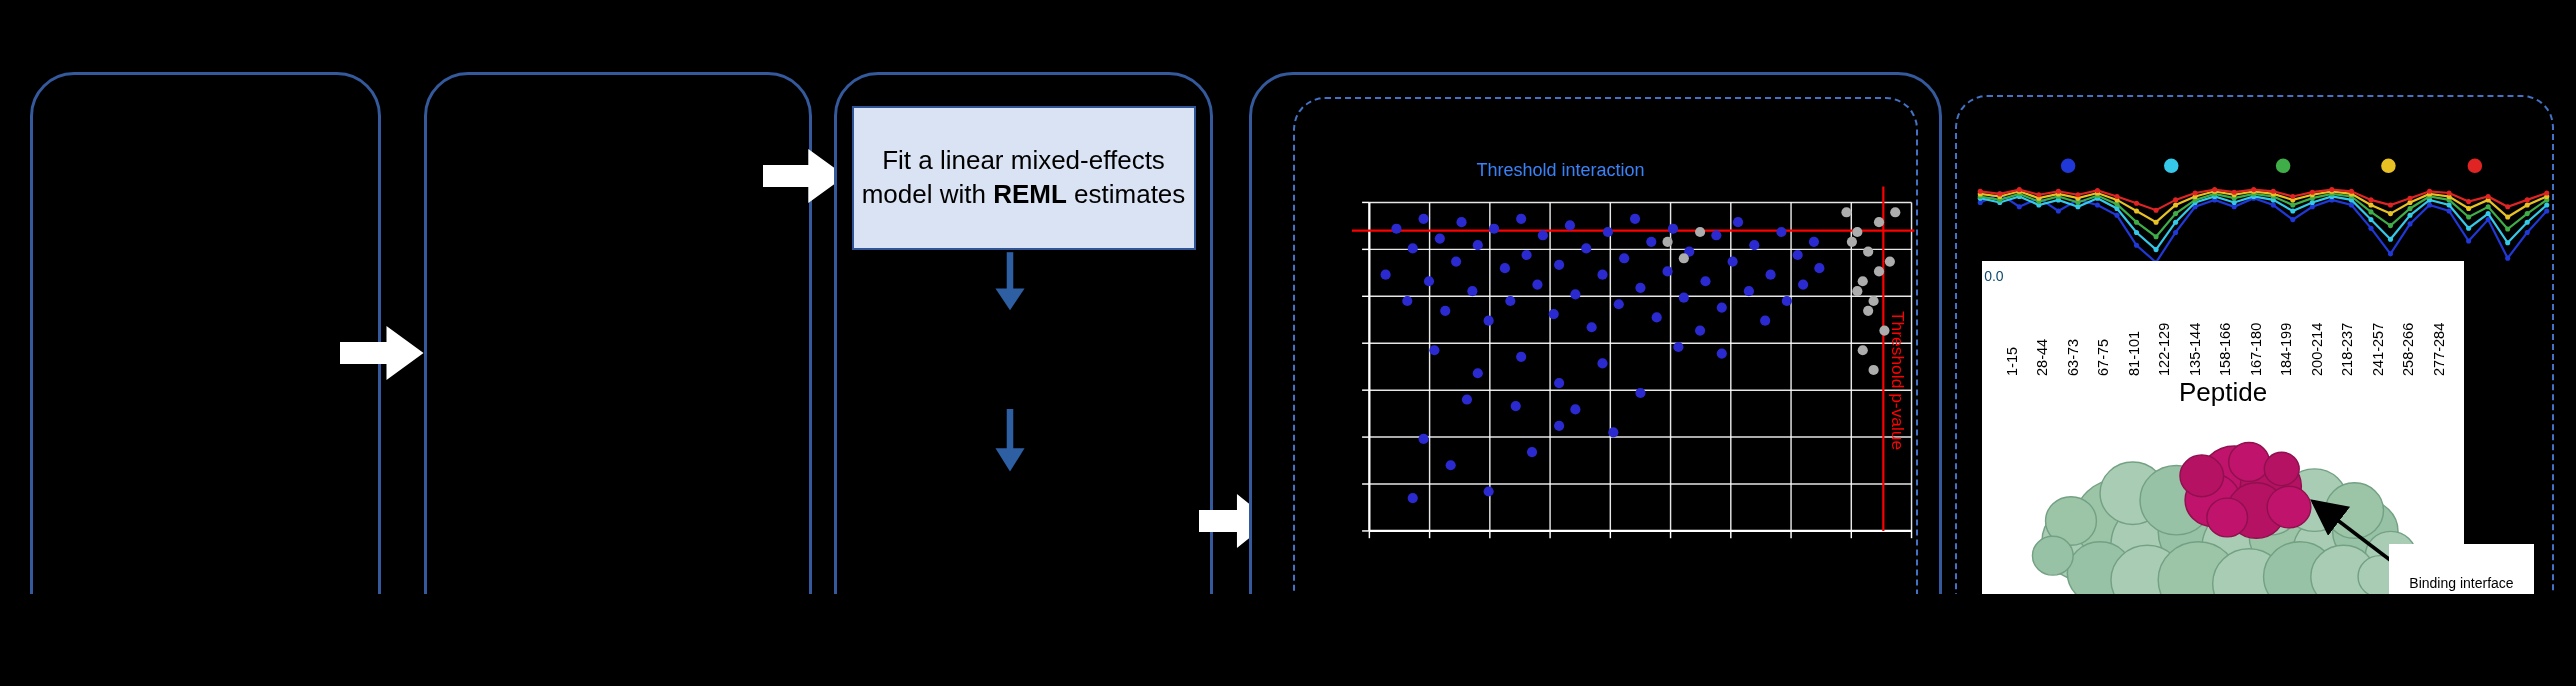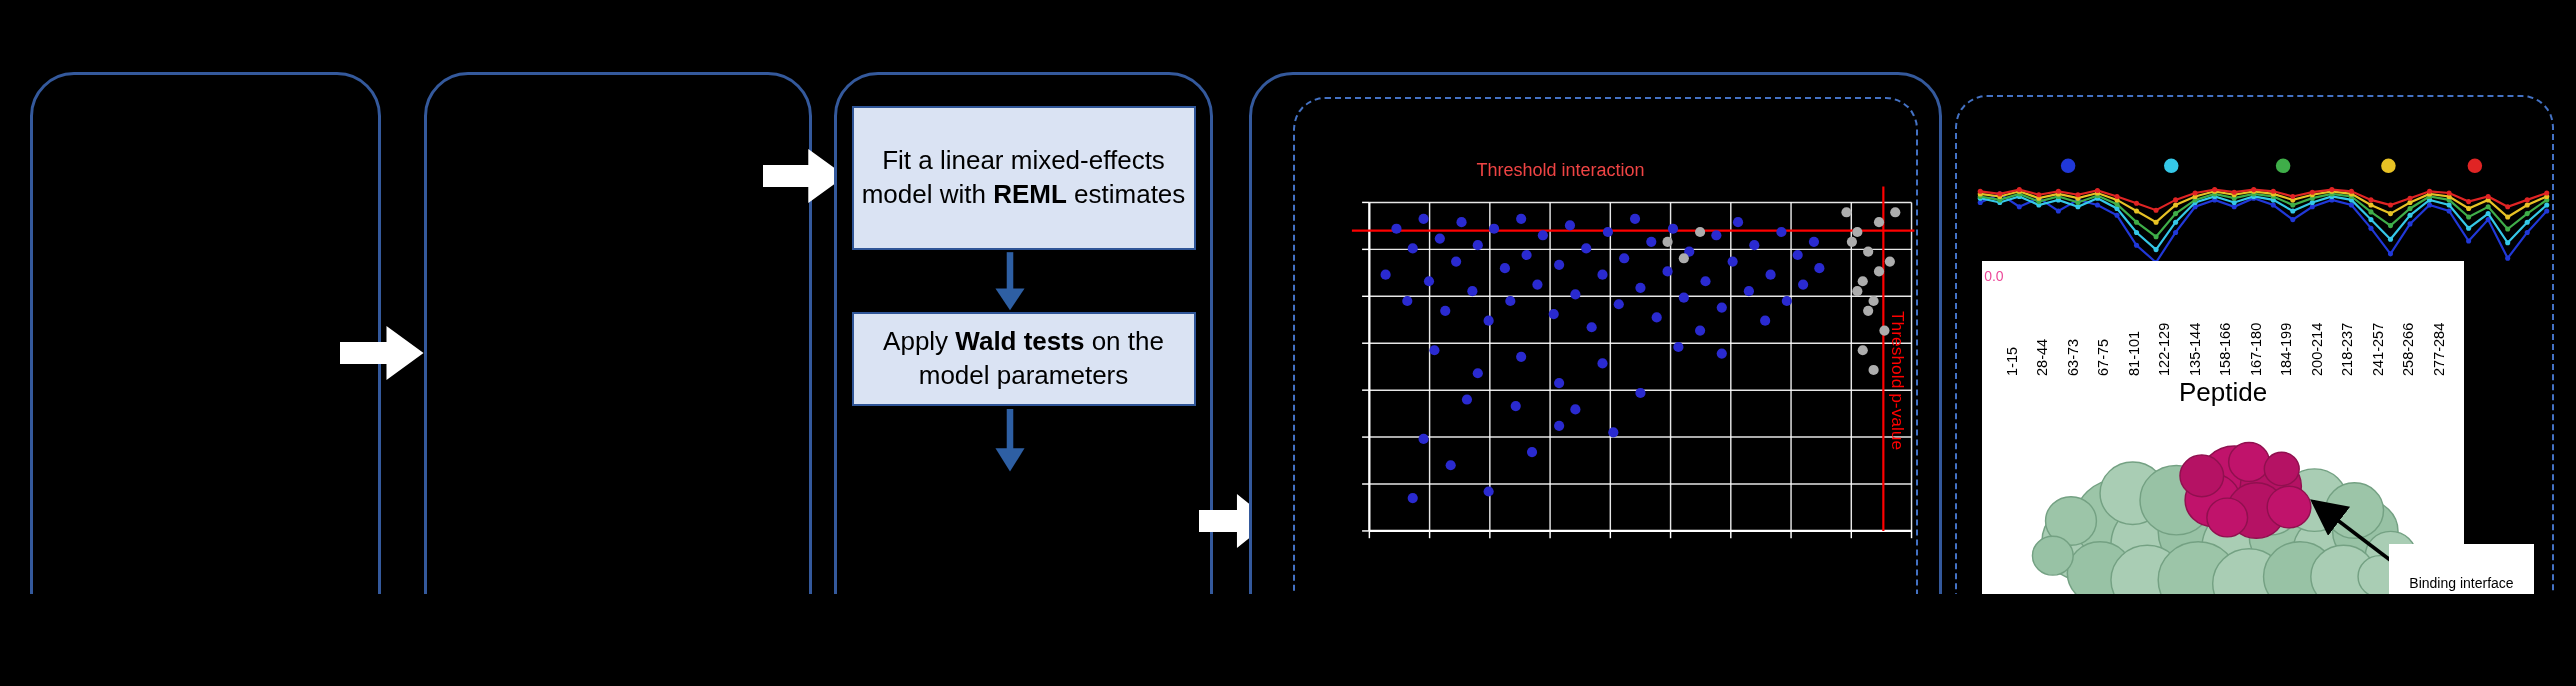--- a/index.html
+++ b/index.html
@@ -32,27 +32,27 @@
   .flow-box{position:absolute;left:14.5px;width:344px;background:#dae3f3;border:2.9px solid #2f5597;
     display:flex;align-items:center;justify-content:center;text-align:center;
     font-size:26px;line-height:1.3;color:#000;padding:2.9px 7.3px;box-sizing:border-box;}
   .flow-1{top:31px;height:144px;}
   .flow-2{top:237px;height:94px;}
   .flow-3{top:401px;height:138px;}
   .down-arrow{position:absolute;left:157px;}
   
   .scatter-svg{position:absolute;left:51px;top:70px;}
   .thr-label-h{position:absolute;left:131px;top:61px;width:269px;text-align:center;
-    color:#ef4444;font-size:18px;}
+    color:#3b82f6;font-size:18px;}
   .thr-label-v{position:absolute;left:592px;top:212px;color:#ff0000;font-size:17.4px;
     writing-mode:vertical-rl;}
   
   .uptake-svg{position:absolute;left:16.7px;top:39px;}
   .whitebox{position:absolute;left:25px;top:164px;width:482px;height:374px;background:#fff;overflow:visible;}
-  .ytick-zero{position:absolute;left:2.2px;top:7.3px;font-size:14px;color:#ec4899;}
+  .ytick-zero{position:absolute;left:2.2px;top:7.3px;font-size:14px;color:#0c4a6e;}
   .ptick-row{position:absolute;left:14.5px;top:5.8px;display:flex;}
   .ptick{width:30.5px;height:109px;display:flex;justify-content:center;}
   .ptick span{writing-mode:vertical-rl;transform:rotate(180deg);font-size:14.5px;color:#000;line-height:1;}
   .peptide-label{position:absolute;left:0;top:116px;width:100%;text-align:center;font-size:26px;color:#000;}
   .protein-svg{position:absolute;left:49px;top:142px;}
   .binding-arrow-svg{position:absolute;left:291px;top:204px;}
   .binding-chip{position:absolute;left:407px;top:283px;width:145px;height:80px;background:#fff;
     display:flex;align-items:center;justify-content:center;text-align:center;
     font-size:14px;line-height:1.25;color:#000;}
 </style>
@@ -85,23 +85,20 @@
   </svg>
 
   <div class="panel panel-3">
     <div class="flow-box flow-1">
       <span class="flow-text">Fit a linear mixed-effects model with <b>REML</b> estimates</span>
     </div>
     <svg class="down-arrow" style="top:177px;" width="32" height="60" viewBox="0 0 44 82">
       <line x1="22" y1="0" x2="22" y2="52" stroke="#2e5fa3" stroke-width="9"></line>
       <polygon points="2,50 42,50 22,80" fill="#2e5fa3"></polygon>
     </svg>
-    <div class="flow-box flow-2">
-      <span class="flow-text">Apply <b>Wald tests</b> on the model parameters</span>
-    </div>
     <svg class="down-arrow" style="top:334px;" width="32" height="64" viewBox="0 0 44 88">
       <line x1="22" y1="0" x2="22" y2="56" stroke="#2e5fa3" stroke-width="9"></line>
       <polygon points="2,54 42,54 22,86" fill="#2e5fa3"></polygon>
     </svg>
   </div>
 
   <svg class="block-arrow" style="left:1199px;top:491px;" width="73" height="60" viewBox="0 0 100 82">
     <polygon points="0,26 52,26 52,4 98,41 52,78 52,56 0,56" fill="#ffffff"></polygon>
   </svg>
 

